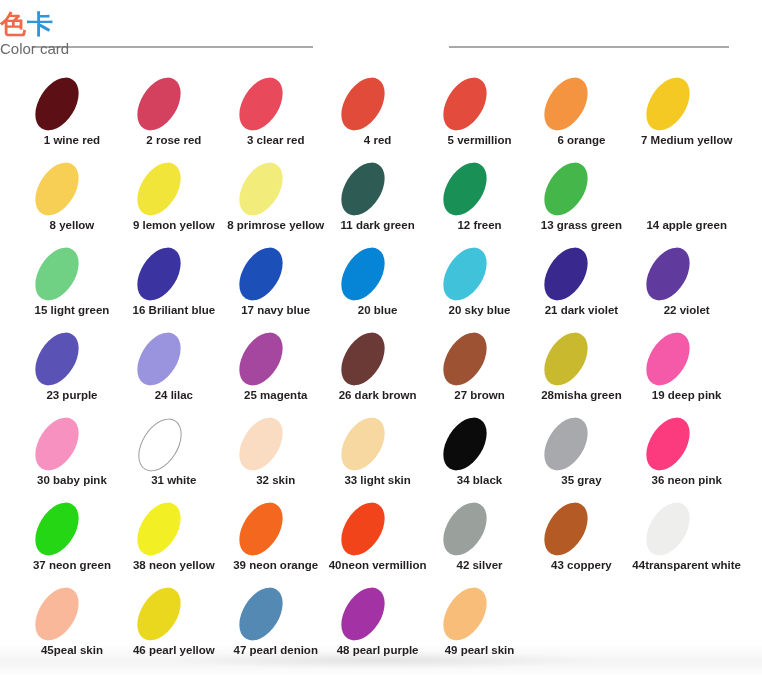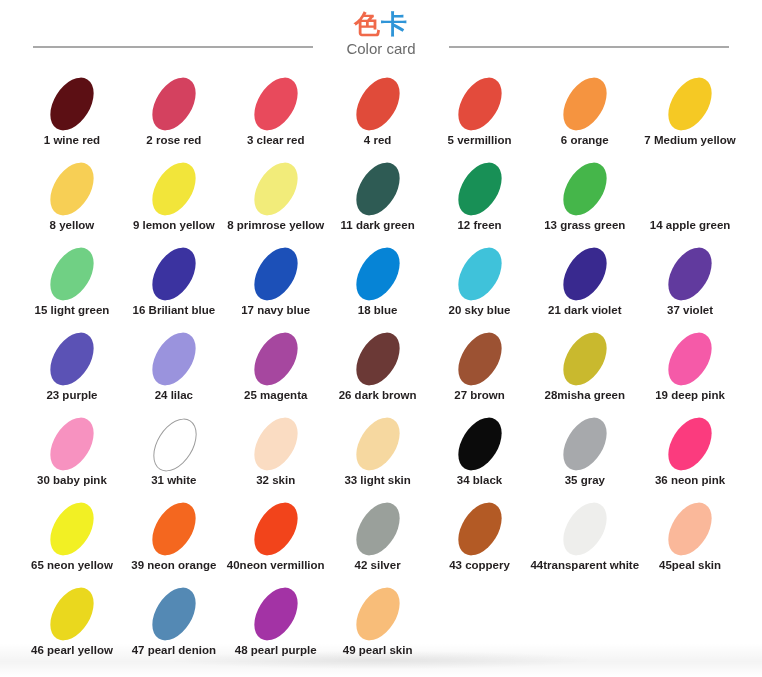--- a/index.html
+++ b/index.html
@@ -27,21 +27,20 @@
     background: #a9a9a9;
   }
   .rule-left  { left: 33px;  width: 280px; }
   .rule-right { right: 33px; width: 280px; }
 
   .title-block {
     position: absolute;
     left: 0;
     right: 0;
     top: 10px;
-    text-align: center;
   }
   .title-cn {
     font-family: "DejaVu Sans", sans-serif;
     font-size: 26px;
     font-weight: 700;
     line-height: 28px;
     letter-spacing: 1px;
     white-space: nowrap;
   }
   .title-cn .ch-1 { color: #f0694a; }
@@ -63,21 +62,20 @@
     display: grid;
     grid-template-columns: repeat(7, 1fr);
     grid-auto-rows: 85px;
     column-gap: 0px;
     row-gap: 0px;
   }
   .cell {
     position: relative;
     display: flex;
     flex-direction: column;
-    align-items: center;
     justify-content: flex-start;
   }
   .swatch-wrap {
     width: 72px;
     height: 56px;
     position: relative;
   }
   .swatch {
     position: absolute;
     left: 50%;
@@ -240,39 +238,39 @@
     <div class="cell">
       <div class="swatch-wrap">
         <div class="swatch" style="background: rgb(28, 80, 184);"></div>
       </div>
       <div class="label">17 navy blue</div>
     </div>
     <div class="cell">
       <div class="swatch-wrap">
         <div class="swatch" style="background: rgb(6, 132, 214);"></div>
       </div>
-      <div class="label">18  blue</div>
+      <div class="label">20  blue</div>
     </div>
     <div class="cell">
       <div class="swatch-wrap">
         <div class="swatch" style="background: rgb(63, 194, 218);"></div>
       </div>
       <div class="label">20 sky blue</div>
     </div>
     <div class="cell">
       <div class="swatch-wrap">
         <div class="swatch" style="background: rgb(57, 41, 143);"></div>
       </div>
       <div class="label">21 dark violet</div>
     </div>
     <div class="cell">
       <div class="swatch-wrap">
         <div class="swatch" style="background: rgb(97, 58, 158);"></div>
       </div>
-      <div class="label">37  violet</div>
+      <div class="label">22  violet</div>
     </div>
     <div class="cell">
       <div class="swatch-wrap">
         <div class="swatch" style="background: rgb(91, 82, 181);"></div>
       </div>
       <div class="label">23 purple</div>
     </div>
     <div class="cell">
       <div class="swatch-wrap">
         <div class="swatch" style="background: rgb(154, 147, 221);"></div>
@@ -346,23 +344,29 @@
       <div class="label">35 gray</div>
     </div>
     <div class="cell">
       <div class="swatch-wrap">
         <div class="swatch" style="background: rgb(251, 59, 126);"></div>
       </div>
       <div class="label">36 neon pink</div>
     </div>
     <div class="cell">
       <div class="swatch-wrap">
+        <div class="swatch" style="background: rgb(37, 214, 21);"></div>
+      </div>
+      <div class="label">37 neon green</div>
+    </div>
+    <div class="cell">
+      <div class="swatch-wrap">
         <div class="swatch" style="background: rgb(242, 240, 36);"></div>
       </div>
-      <div class="label">65 neon yellow</div>
+      <div class="label">38 neon yellow</div>
     </div>
     <div class="cell">
       <div class="swatch-wrap">
         <div class="swatch" style="background: rgb(244, 103, 31);"></div>
       </div>
       <div class="label">39 neon orange</div>
     </div>
     <div class="cell">
       <div class="swatch-wrap">
         <div class="swatch" style="background: rgb(242, 68, 27);"></div>

